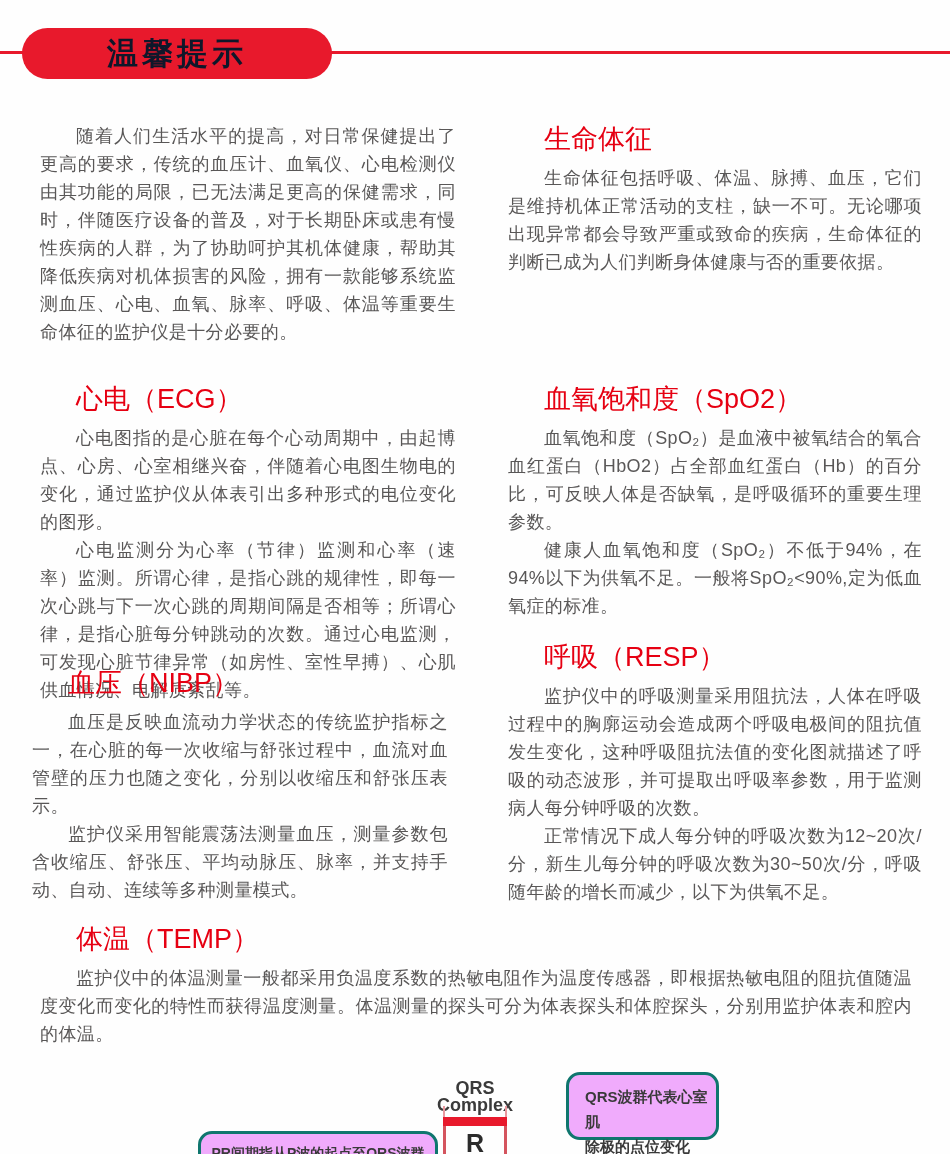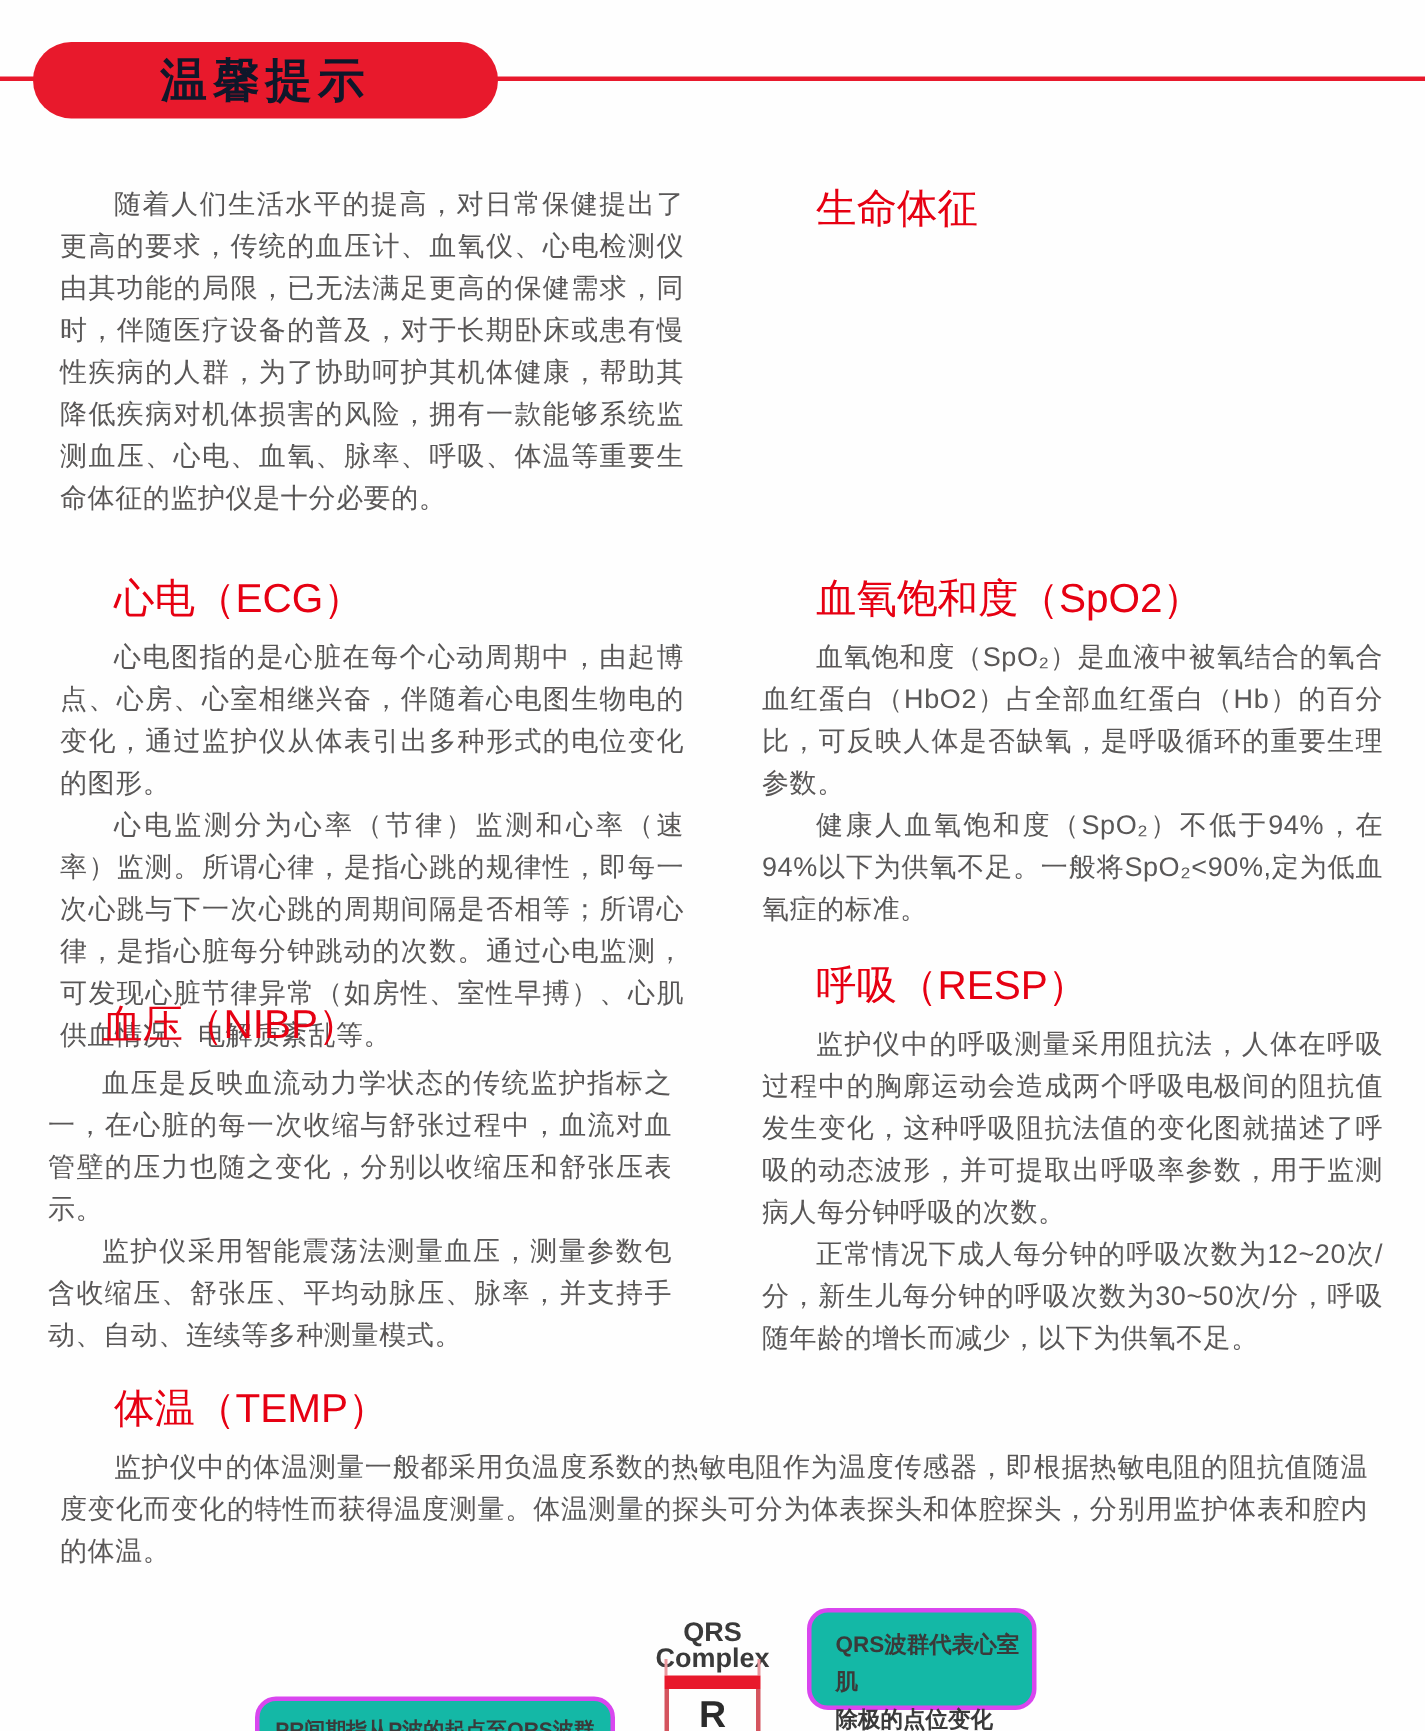--- a/index.html
+++ b/index.html
@@ -84,26 +84,27 @@
   }
   .qrs-vline.left  { left: 443px; }
   .qrs-vline.right { left: 504px; }
   .r-label {
     position: absolute; left: 443px; top: 1129px; width: 64px;
     text-align: center;
     font-size: 25px; font-weight: bold; color: #2b2b2b;
   }
   .callout {
     position: absolute;
-    background: #14b8a6;
-    border: 3px solid #d946ef;
+    background: #f0abfc;
+    border: 3px solid #0f766e;
     border-radius: 14px;
     box-sizing: border-box;
     font-weight: bold;
     color: #3a3a3a;
+    margin-left: 28px;
   }
   #callout-qrs {
     left: 538px; top: 1072px;
     width: 153px; height: 68px;
     padding: 9px 0 0 16px;
     font-size: 15px; line-height: 25px;
   }
   #callout-pr {
     left: 170px; top: 1131px;
     width: 240px; height: 60px;
@@ -119,20 +120,21 @@
 <div class="header-badge">
   <span>温馨提示</span>
 </div>
 
 <div class="section" id="sec-importance">
   <p>随着人们生活水平的提高，对日常保健提出了更高的要求，传统的血压计、血氧仪、心电检测仪由其功能的局限，已无法满足更高的保健需求，同时，伴随医疗设备的普及，对于长期卧床或患有慢性疾病的人群，为了协助呵护其机体健康，帮助其降低疾病对机体损害的风险，拥有一款能够系统监测血压、心电、血氧、脉率、呼吸、体温等重要生命体征的监护仪是十分必要的。</p>
 </div>
 
 <div class="section" id="sec-vital">
   <h2>生命体征</h2>
+  <p>生命体征包括呼吸、体温、脉搏、血压，它们是维持机体正常活动的支柱，缺一不可。无论哪项出现异常都会导致严重或致命的疾病，生命体征的判断已成为人们判断身体健康与否的重要依据。</p>
 </div>
 
 <div class="section" id="sec-ecg">
   <h2>心电（ECG）</h2>
   <p>心电图指的是心脏在每个心动周期中，由起博点、心房、心室相继兴奋，伴随着心电图生物电的变化，通过监护仪从体表引出多种形式的电位变化的图形。</p>
   <p>心电监测分为心率（节律）监测和心率（速率）监测。所谓心律，是指心跳的规律性，即每一次心跳与下一次心跳的周期间隔是否相等；所谓心律，是指心脏每分钟跳动的次数。通过心电监测，可发现心脏节律异常（如房性、室性早搏）、心肌供血情况、电解质紊乱等。</p>
 </div>
 
 <div class="section" id="sec-spo2">
   <h2>血氧饱和度（SpO2）</h2>

